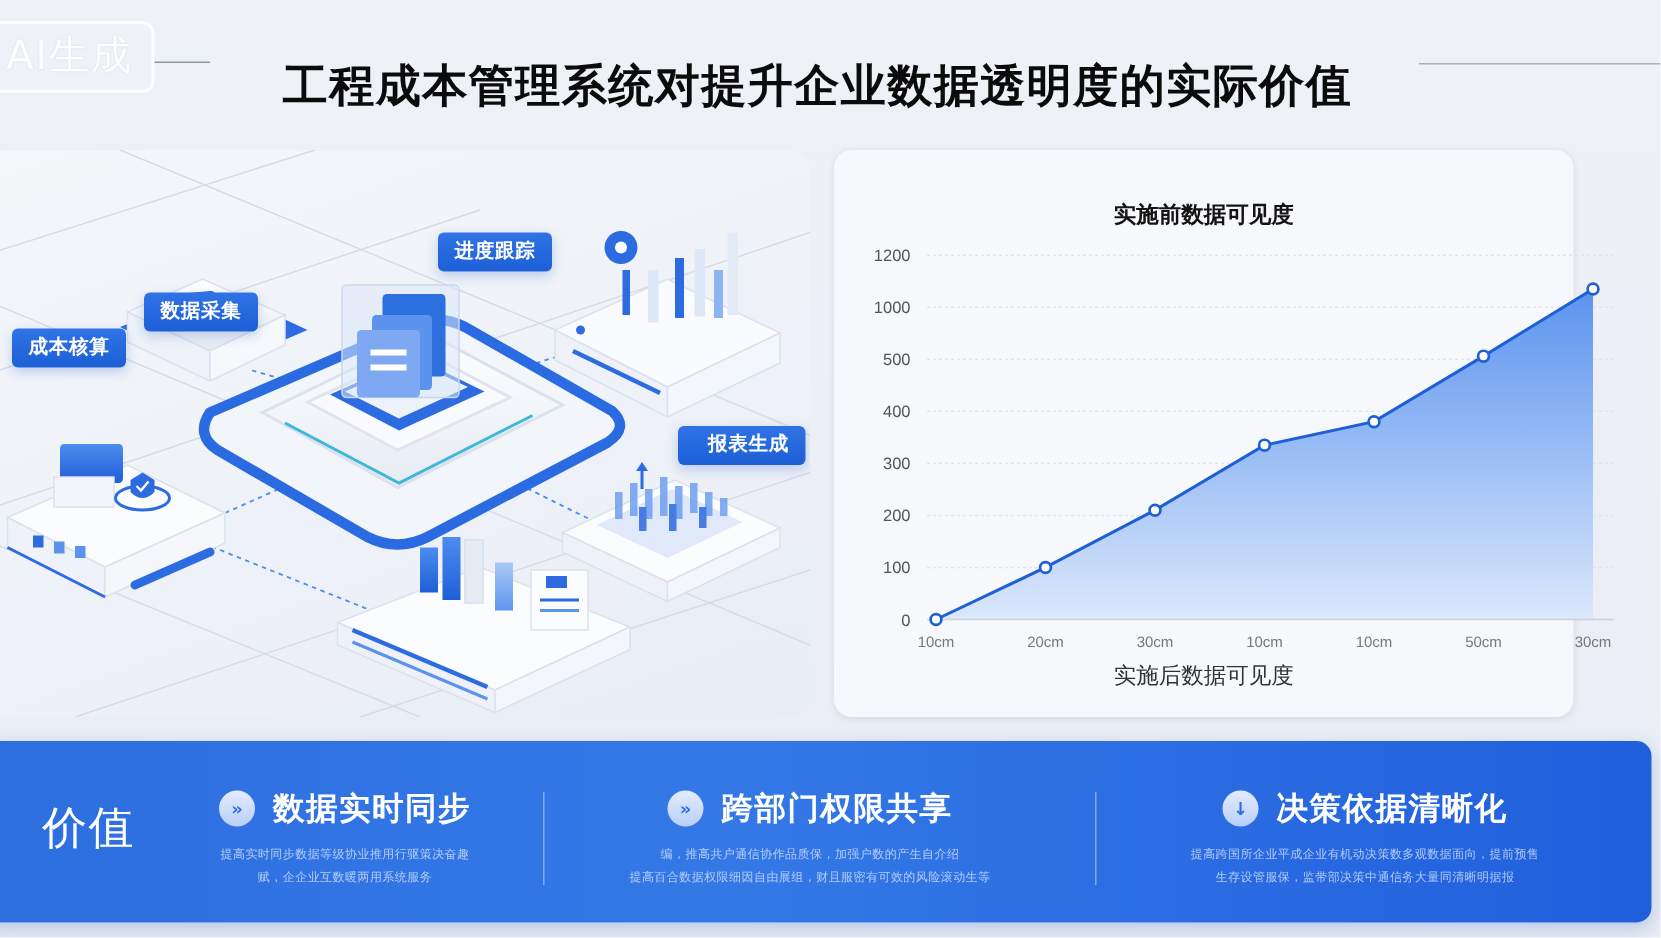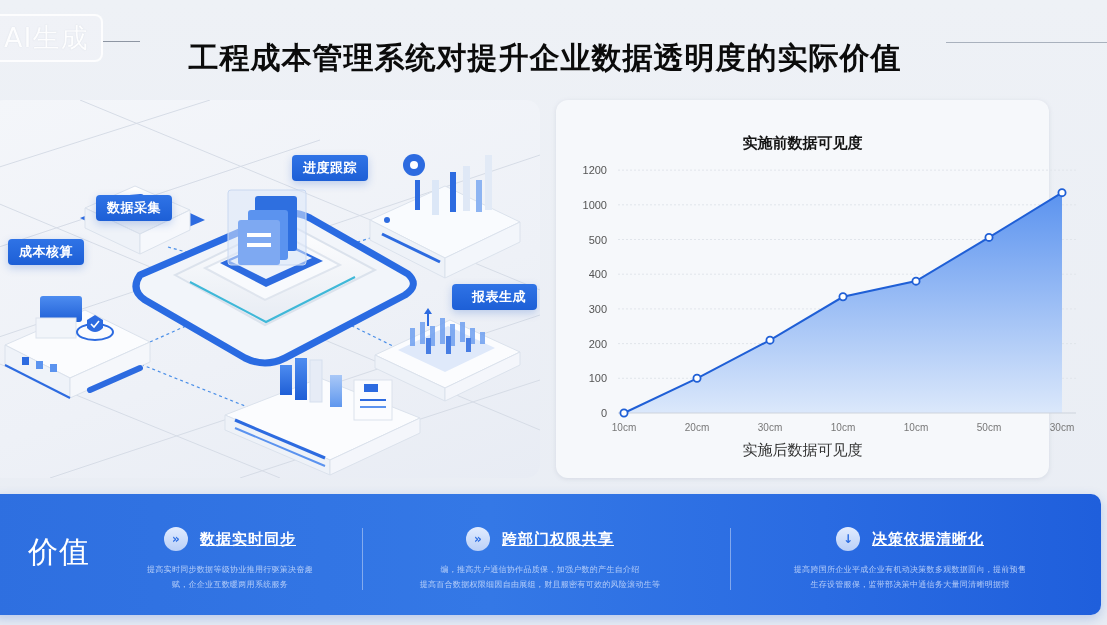--- a/index.html
+++ b/index.html
@@ -69,21 +69,21 @@
     letter-spacing: 1px;
   }
   .value-item { position: absolute; top: 30px; height: 80px; text-align: center; }
   .value-head { display: flex; align-items: center; justify-content: center; gap: 12px; height: 30px; }
   .value-icon {
     width: 24px; height: 24px; border-radius: 50%;
     background: linear-gradient(180deg, #e2ecff 0%, #b9cff7 100%);
     display: flex; align-items: center; justify-content: center;
     color: #2d6ee2; font-size: 12px; font-weight: bold; line-height: 1;
   }
-  .value-title { font-size: 15px; font-weight: bold; color: #fff; letter-spacing: 1px; text-decoration: underline; }
+  .value-title { font-size: 21px; font-weight: bold; color: #fff; letter-spacing: 1px; }
   .value-desc {
     margin-top: 8px; font-size: 8px; line-height: 15px; color: rgba(220,232,255,0.75);
     letter-spacing: 0.3px;
   }
   .divider { position: absolute; top: 34px; width: 1px; height: 62px; background: rgba(200,215,245,0.55); }
 </style>
 </head>
 <body>
 
 <div class="header">
@@ -209,21 +209,21 @@
       <rect x="480" y="228" width="5" height="16"></rect>
         <rect x="490" y="232" width="5" height="12"></rect>
       <rect x="436" y="238" width="5" height="16" fill="#2d6be0"></rect>
       <rect x="456" y="236" width="5" height="18" fill="#2d6be0"></rect>
       <rect x="476" y="238" width="5" height="14" fill="#2d6be0"></rect>
     </g>
     <line x1="438" y1="212" x2="438" y2="226" stroke="#2d6be0" stroke-width="2"></line>
     <path d="M434 214 L438 208 L442 214 Z" fill="#2d6be0"></path>
   </svg>
   <div class="tag" style="left:106px; top:53px;margin-top:42px;">数据采集</div>
-  <div class="tag" style="left:18px; top:119px;margin-top:20px;">成本核算</div>
+  <div class="tag" style="left:18px; top:119px;">成本核算</div>
   <div class="tag" style="left:302px; top:37px;margin-top:18px;">进度跟踪</div>
   <div class="tag" style="left:462px; top:184px;padding-left:20px;">报表生成</div>
 </div>
 
 <div class="chart-panel">
   <div class="chart-title">实施前数据可见度</div>
   <svg class="chart-svg" width="545" height="378" viewBox="0 0 545 378">
     <defs>
       <linearGradient id="areaFill" x1="0" y1="0" x2="0" y2="1">
         <stop offset="0" stop-color="#5b93ef"></stop>

